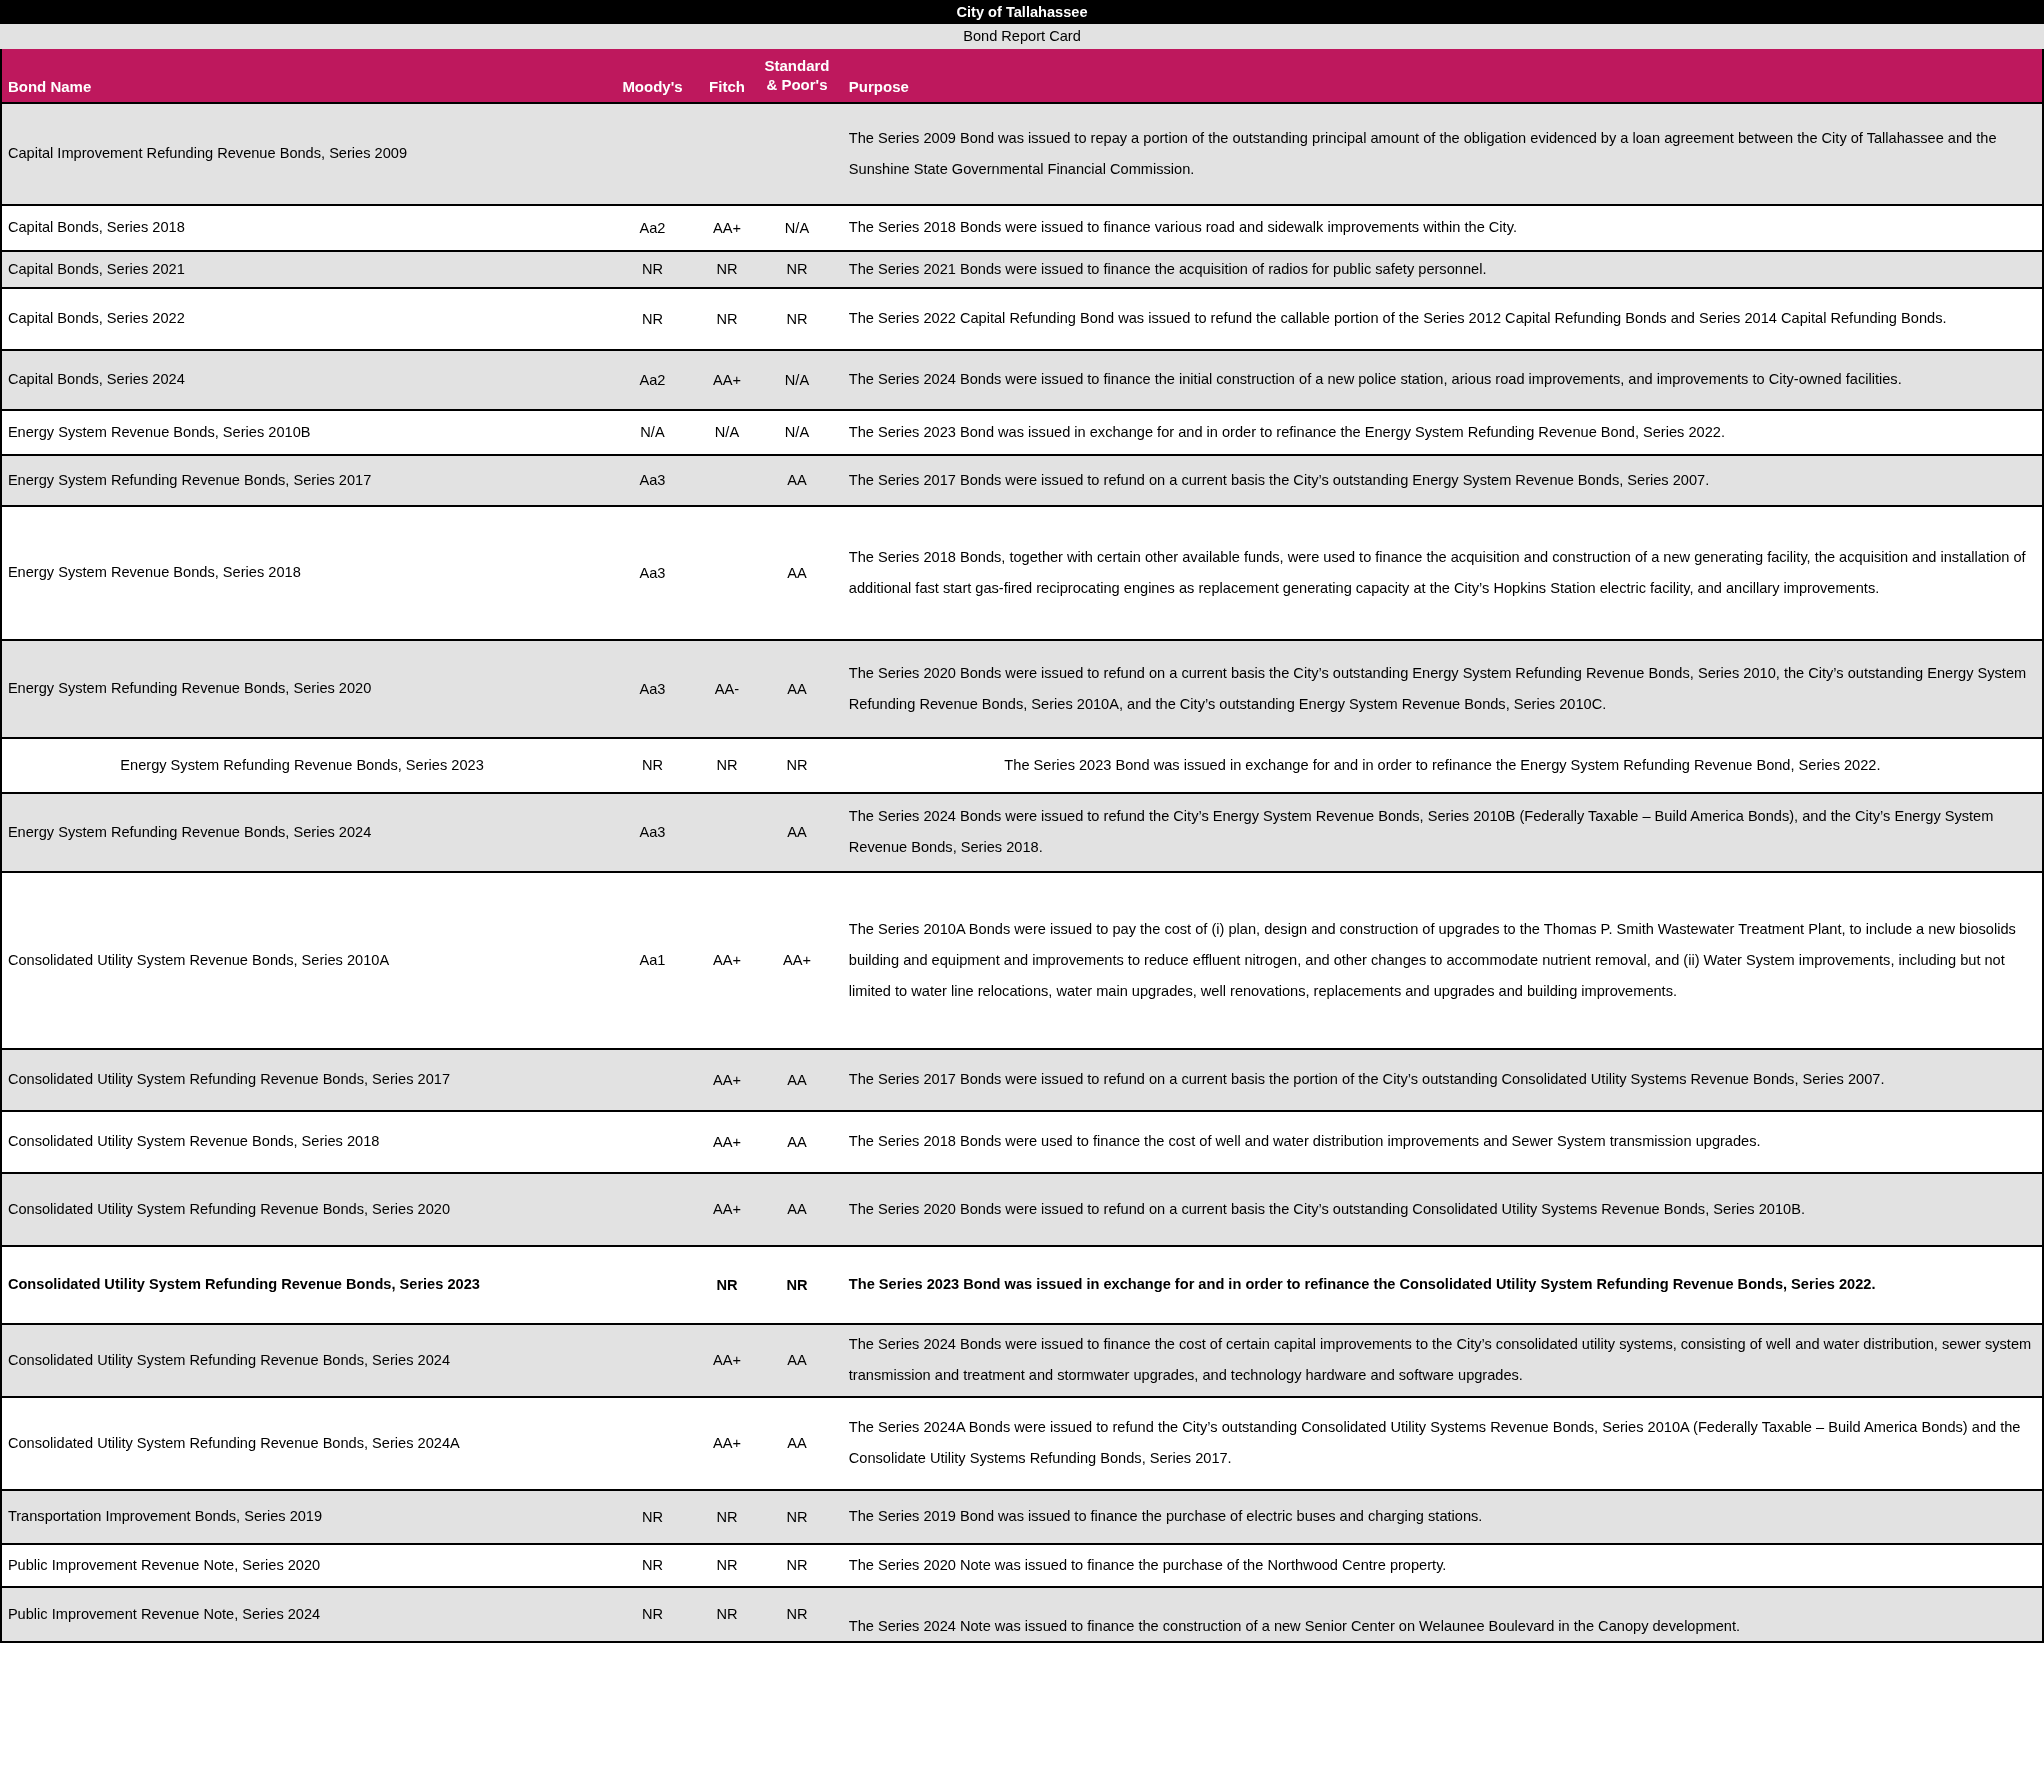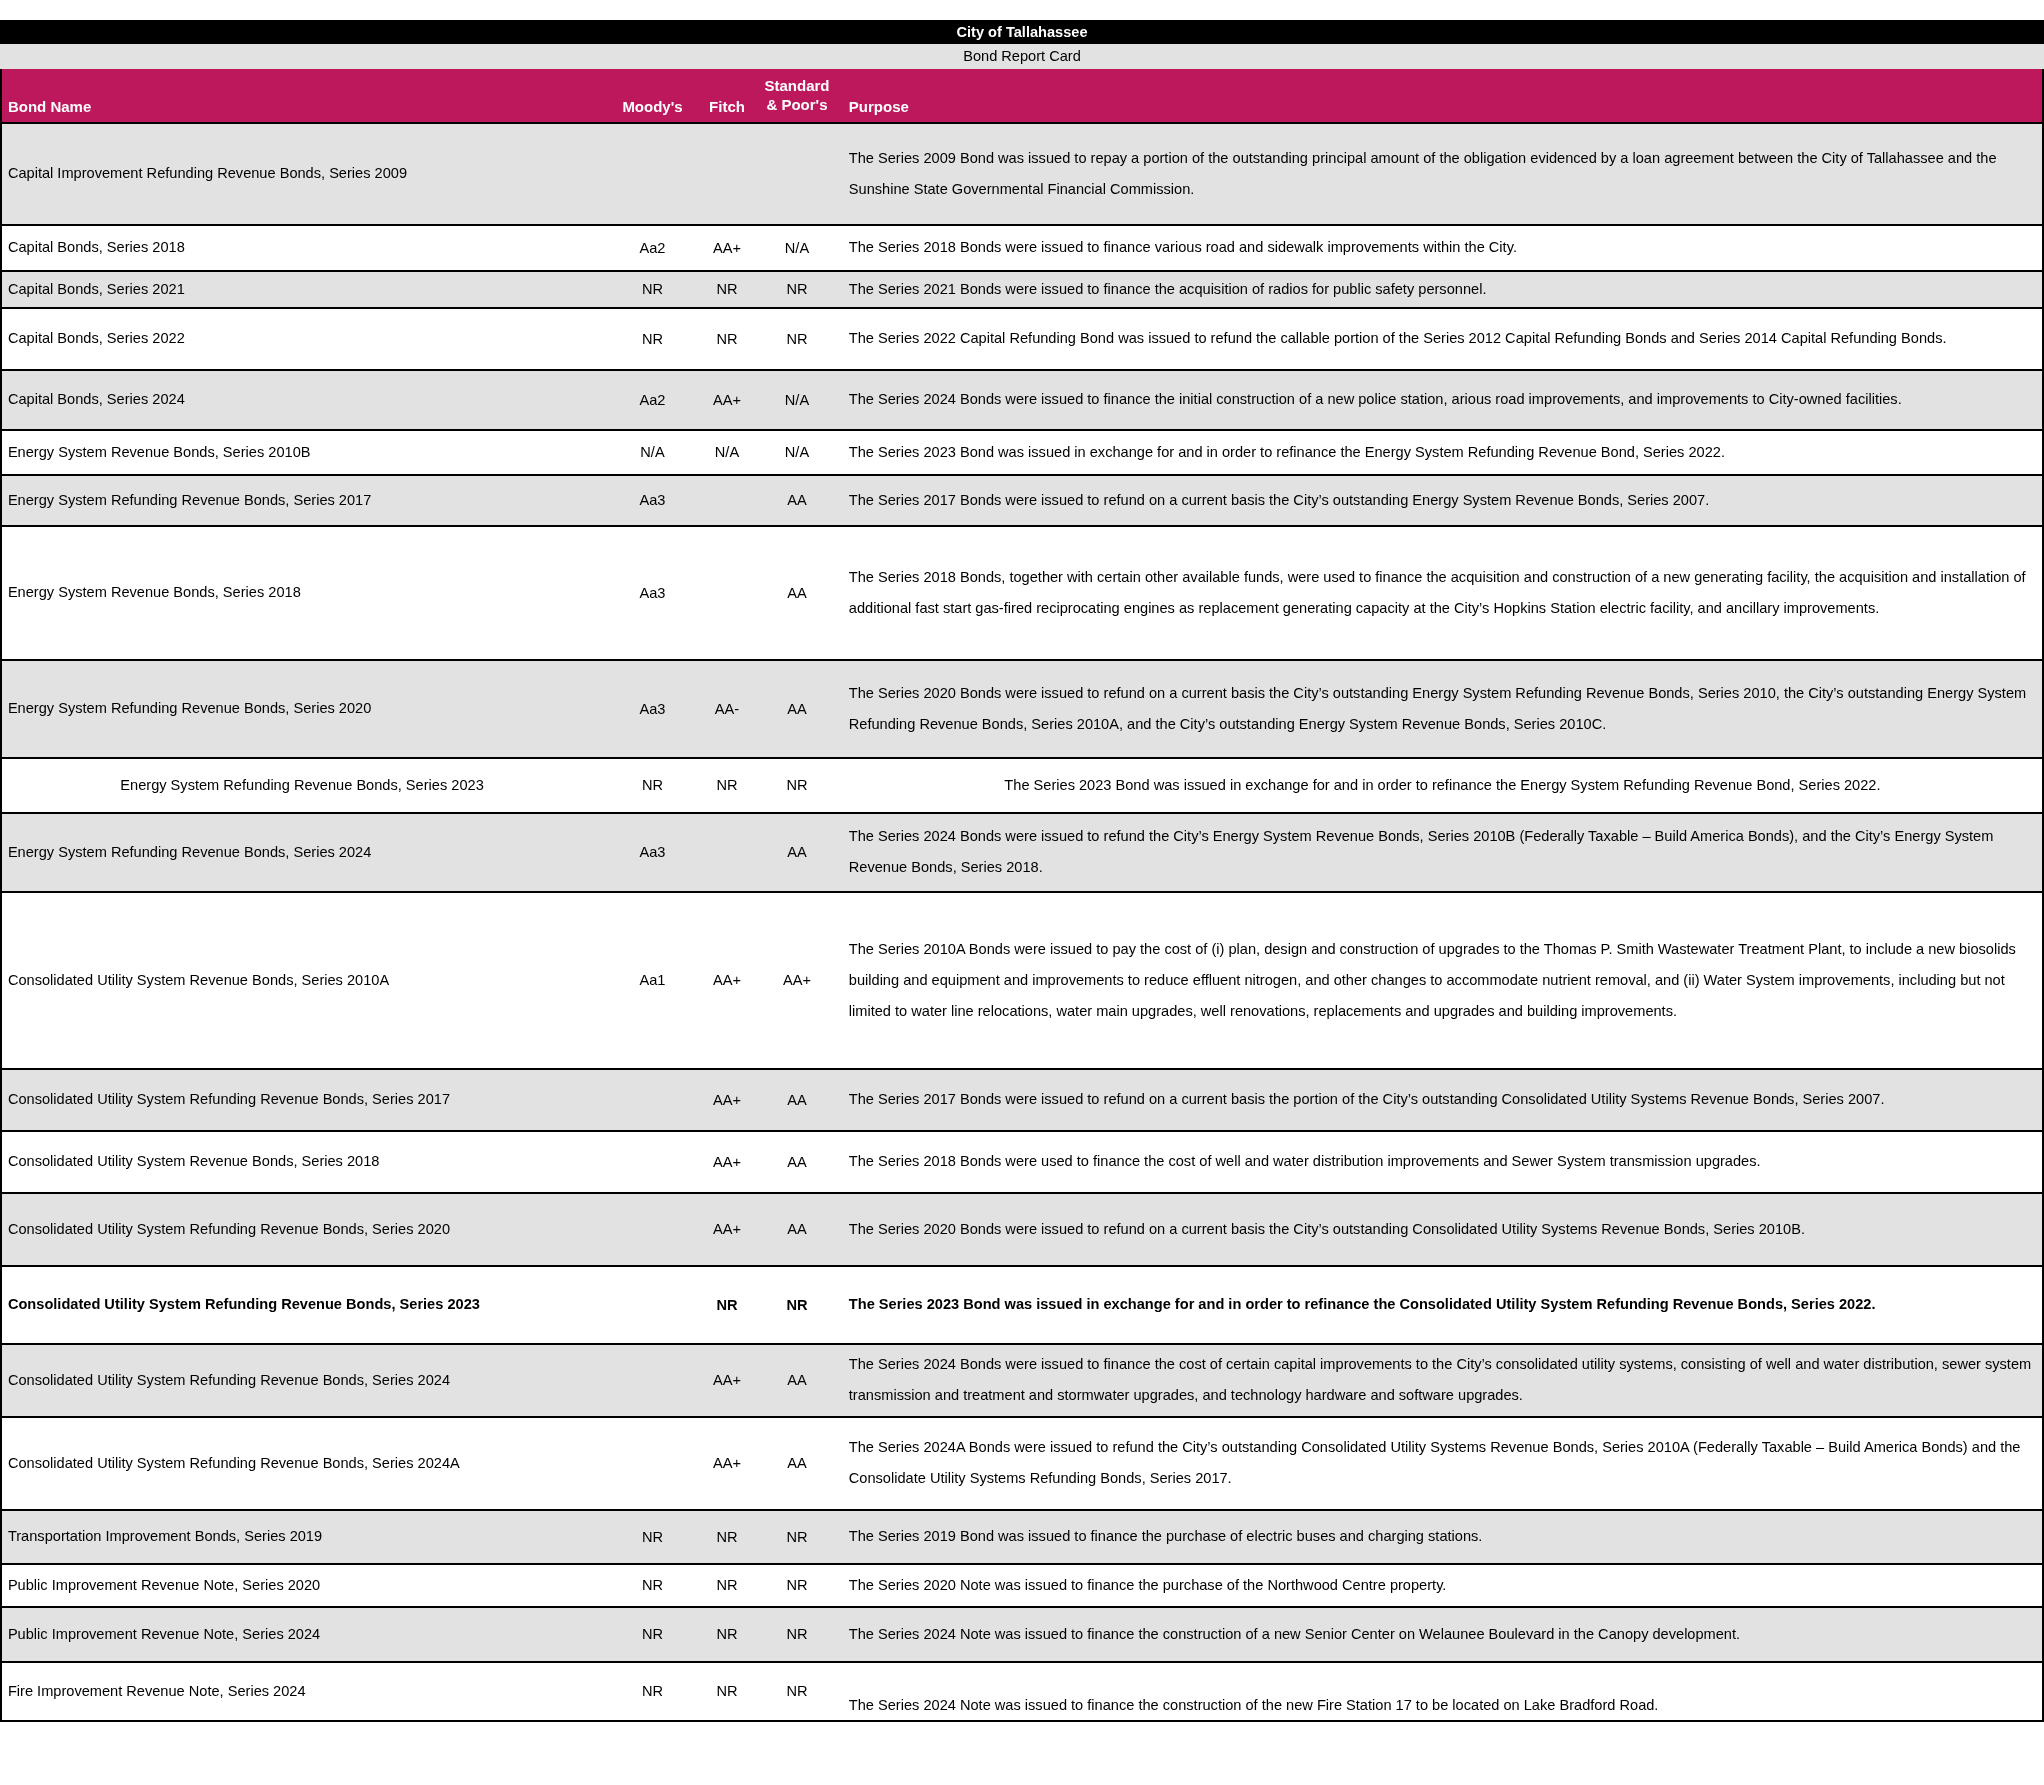--- a/index.html
+++ b/index.html
@@ -9,21 +9,20 @@
     color: #000000;
   }
   .title-bar {
     background: #000000;
     color: #ffffff;
     font-weight: bold;
     font-size: 14.6px;
     text-align: center;
     height: 24.4px;
     line-height: 24.4px;
-    margin-top: 20px;
   }
   .subtitle-bar {
     background: #e2e2e2;
     color: #000000;
     font-size: 14.6px;
     text-align: center;
     height: 24.4px;
     line-height: 24.4px;
   }
   table#bond-table {
@@ -265,22 +264,15 @@
     <td class="c-rating">NR</td>
     <td class="c-purpose">The Series 2020 Note was issued to finance the purchase of the Northwood Centre property.</td>
   </tr>
       <tr class="shaded">
     <td class="c-name">Public Improvement Revenue Note, Series 2024</td>
     <td class="c-rating">NR</td>
     <td class="c-rating">NR</td>
     <td class="c-rating">NR</td>
     <td class="c-purpose">The Series 2024 Note was issued to finance the construction of a new Senior Center on Welaunee Boulevard in the Canopy development.</td>
   </tr>
-      <tr class="plain">
-    <td class="c-name">Fire Improvement Revenue Note, Series 2024</td>
-    <td class="c-rating">NR</td>
-    <td class="c-rating">NR</td>
-    <td class="c-rating">NR</td>
-    <td class="c-purpose">The Series 2024 Note was issued to finance the construction of the new Fire Station 17 to be located on Lake Bradford Road.</td>
-  </tr>
     </tbody>
 </table>
 
 
 </body></html>

